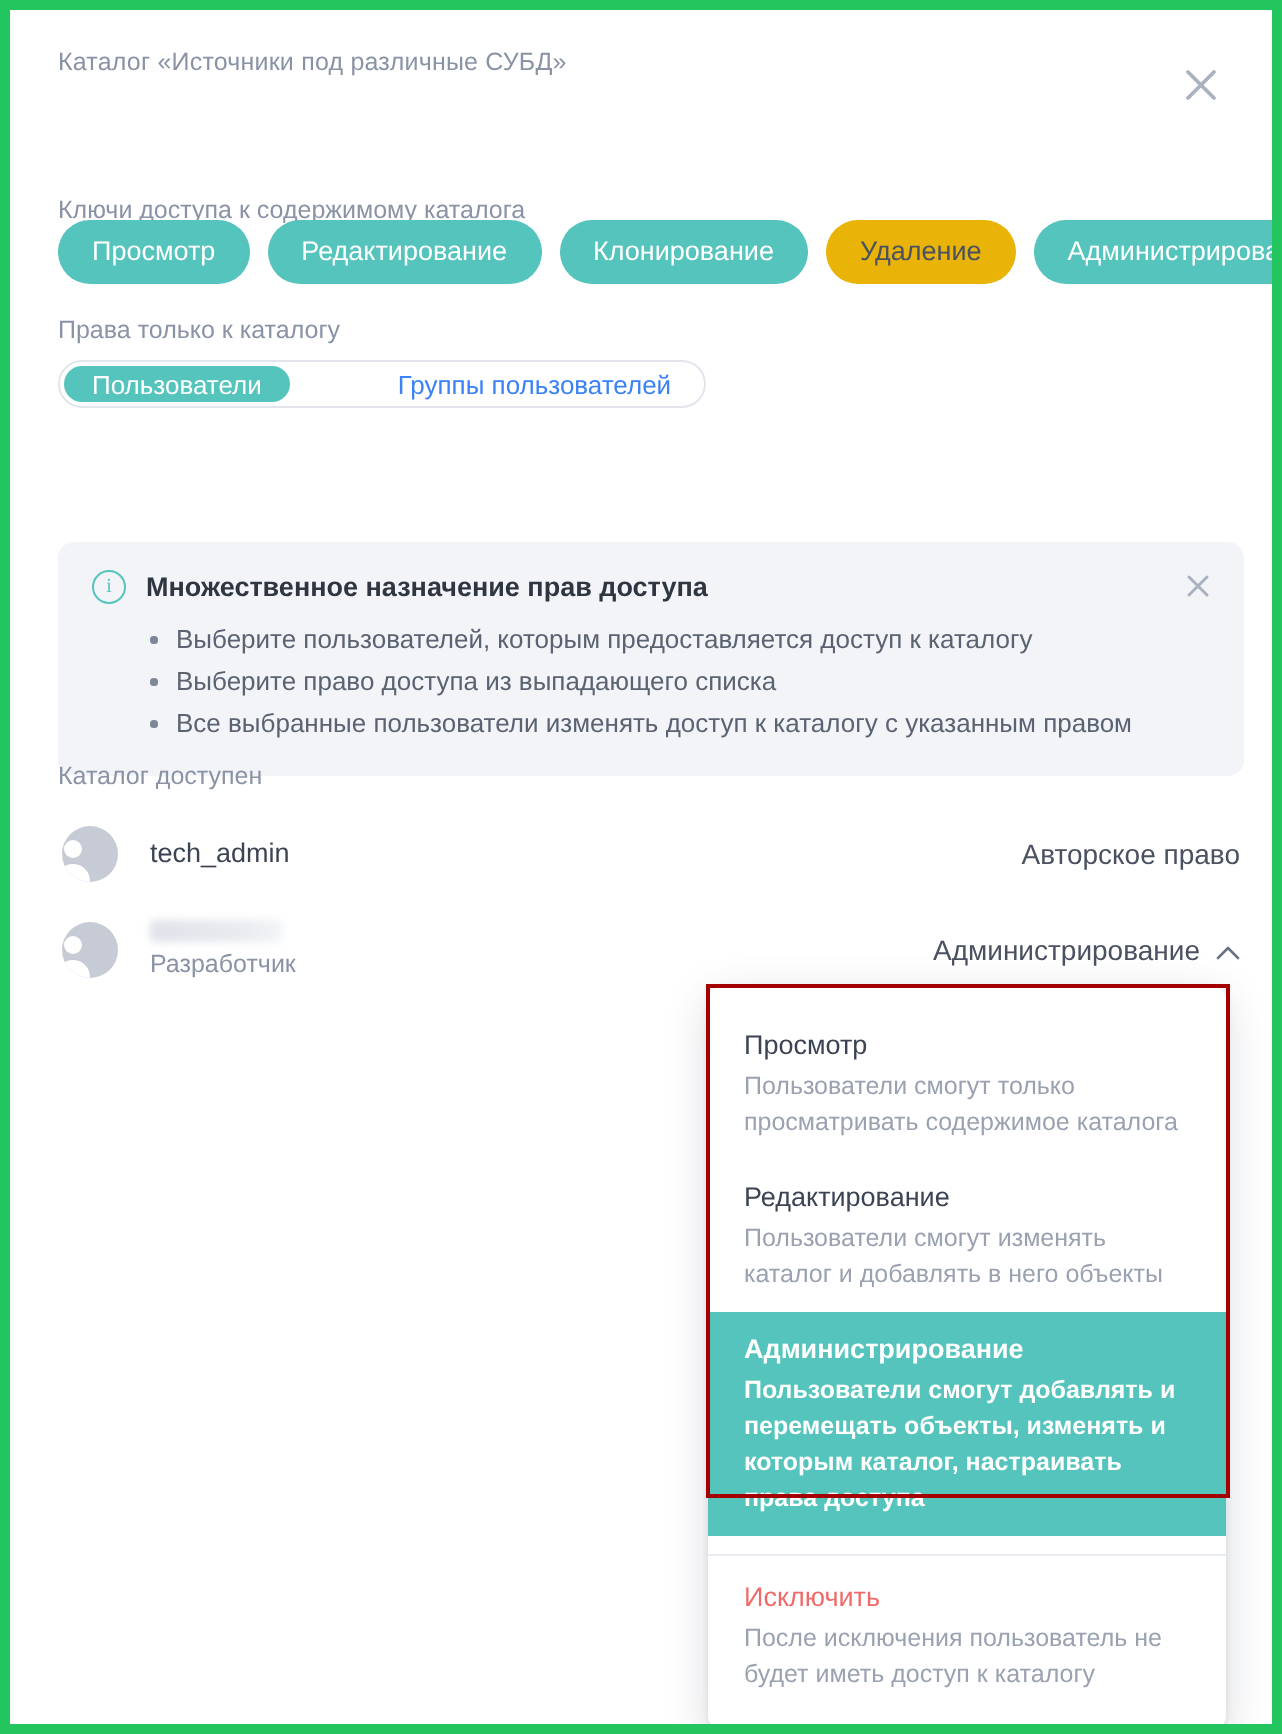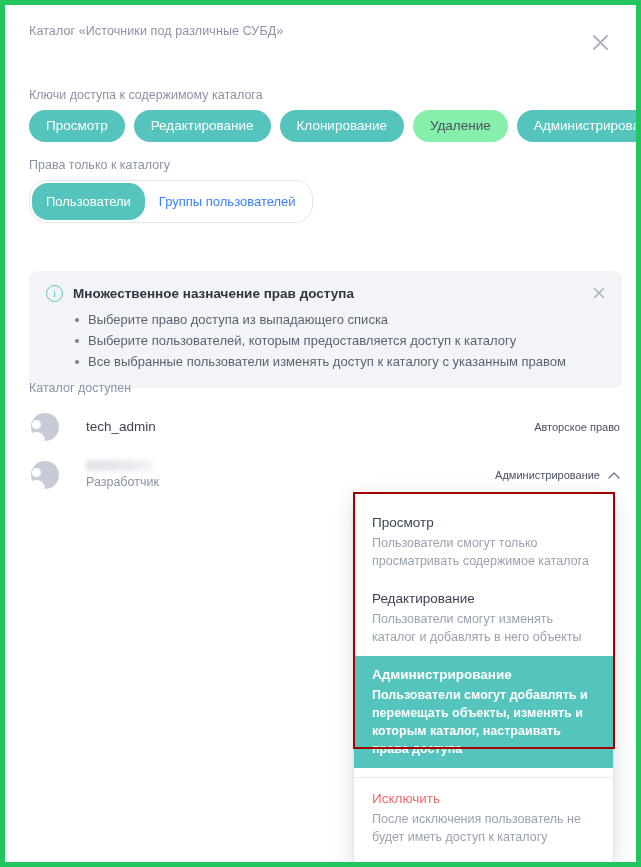--- a/index.html
+++ b/index.html
@@ -59,21 +59,21 @@
   .close-x svg { display:block; }
 
   
   .section-label {
     position: absolute;
     left: 24px;
     font-size: 12.5px;
     color: #8a93a5;
     line-height: 16px;
   }
-  #lbl-keys  { top: 82px; }
+  #lbl-keys  { top: 92px; }
   #lbl-rights{ top: 152px; }
   #lbl-avail { top: 375px; }
 
   
   .pill-row {
     position: absolute;
     left: 24px;
     top: 105px;
     display: flex;
     gap: 9px;
@@ -85,35 +85,36 @@
     padding: 0 17px;
     display: flex;
     align-items: center;
     font-size: 13.5px;
     line-height: 1;
     white-space: nowrap;
     cursor: pointer;
     user-select: none;
   }
   .pill.on  { background: #55c4bc; color: #ffffff; }
-  .pill.off { background: #86efac; color: #4a5160; }
+  .pill.off { background: #eab308; color: #4a5160; }
 
   
   .segmented {
     position: absolute;
     left: 24px;
     top: 175px;
-    height: 43px;
+    height: 24px;
     display: flex;
     align-items: center;
     border: 1px solid #e2e6ec;
     border-radius: 18px;
     background: #ffffff;
     padding: 2px;
     box-sizing: border-box;
+    gap: 40px;
   }
   .seg {
     height: 100%;
     border-radius: 16px;
     padding: 0 14px;
     display: flex;
     align-items: center;
     font-size: 13px;
     cursor: pointer;
     white-space: nowrap;
@@ -250,21 +251,20 @@
   .access-list {
     position: absolute;
     left: 24px;
     top: 398px;
     width: 593px;
   }
   .access-row {
     display: flex;
     align-items: center;
     height: 48px;
-    gap: 11px;
   }
   .avatar {
     width: 28px; height: 28px;
     border-radius: 50%;
     background: #c6cbd6;
     flex: 0 0 auto;
     display: flex; align-items: flex-end; justify-content: center;
     overflow: hidden;
     margin-left: 2px;
   }
@@ -297,21 +297,21 @@
   .row-sub {
     font-size: 12.5px;
     color: #8a93a5;
     line-height: 17px;
   }
   .row-right {
     margin-left: auto;
     display: flex;
     align-items: center;
     gap: 8px;
-    font-size: 11px;
+    font-size: 14px;
     color: #4a5160;
     padding-right: 2px;
   }
   .row-right.static { color: #4a5160; }
   .row-right.clickable { cursor: pointer; }
 
   
   .dropdown {
     position: absolute;
     left: 349px;
@@ -417,22 +417,22 @@
     <div class="banner-head">
       <span class="info-icon">i</span>
       <span class="banner-title">Множественное назначение прав доступа</span>
     </div>
     <div class="banner-close">
       <svg width="12" height="12" viewBox="0 0 12 12" aria-hidden="true">
         <path d="M1.5 1.5 L10.5 10.5 M10.5 1.5 L1.5 10.5" stroke="#aab2c0" stroke-width="1.5" fill="none" stroke-linecap="round"></path>
       </svg>
     </div>
     <ul>
+      <li>Выберите пользователей, которым предоставляется доступ к каталогу</li>
       <li>Выберите право доступа из выпадающего списка</li>
-      <li>Выберите пользователей, которым предоставляется доступ к каталогу</li>
       <li>Все выбранные пользователи изменять доступ к каталогу с указанным правом</li>
     </ul>
   </div>
 
   <div class="section-label" id="lbl-avail">Каталог доступен</div>
 
   <div class="access-list">
 
     <div class="access-row">
       <div class="avatar">

